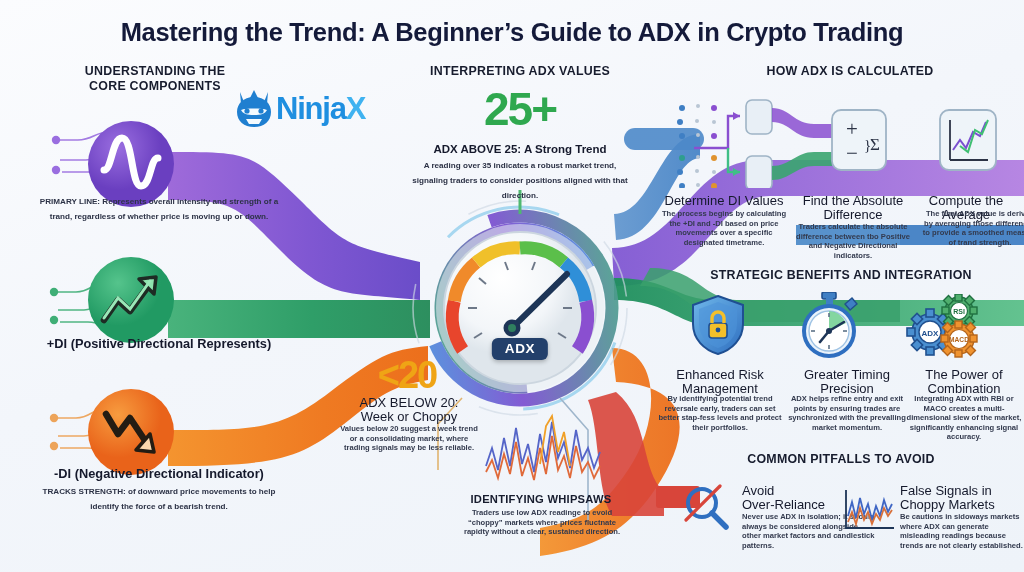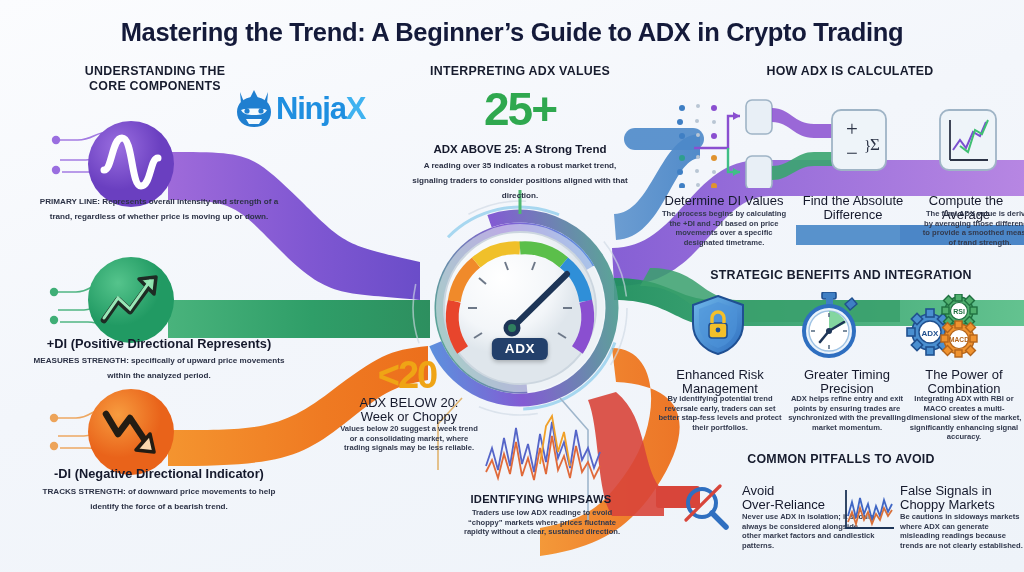--- a/index.html
+++ b/index.html
@@ -227,21 +227,20 @@
     <div>CORE COMPONENTS</div>
   </div>
   <div class="sec-head" style="left:400px; top:64px; width:240px;">INTERPRETING ADX VALUES</div>
   <div class="sec-head" style="left:700px; top:64px; width:300px;">HOW ADX IS CALCULATED</div>
   <div class="sec-head" style="left:666px; top:268px; width:350px;">STRATEGIC BENEFITS AND INTEGRATION</div>
   <div class="sec-head" style="left:666px; top:452px; width:350px;">COMMON PITFALLS TO AVOID</div>
 
   <div class="node-body" style="left:30px; top:194px; width:258px;">PRIMARY LINE: Represents overall intensity and strength of a trand, regardless of whether price is moving up or down.</div>
 
   <div class="node-title" style="left:30px; top:336px; width:258px;">+DI (Positive Directional Represents)</div>
-  <div class="node-body" style="left:30px; top:353px; width:258px;">MEASURES STRENGTH: specifically of upward price movements within the analyzed period.</div>
 
   <div class="node-title" style="left:26px; top:466px; width:266px;">-DI (Negative Directional Indicator)</div>
   <div class="node-body" style="left:34px; top:484px; width:250px;">TRACKS STRENGTH: of downward price movements to help identify the force of a bearish trend.</div>
 
   <div id="big25" style="left:400px; top:86px; width:240px; text-align:center;">25+</div>
   <div class="node-title" style="left:400px; top:142px; width:240px; font-size:11.5px;">ADX ABOVE 25: A Strong Trend</div>
   <div class="node-body" style="left:410px; top:158px; width:220px;">A reading over 35 indicates a robust market trend, signaling traders to consider positions aligned with that direction.</div>
 
   <div id="big20" style="left:352px; top:356px; width:110px; text-align:center;">&lt;20</div>
   <div class="small-title" style="left:344px; top:396px; width:130px;">
@@ -339,20 +338,21 @@
     <polyline points="288,50 296,56 303,34 310,38 316,24" stroke="#3fbf72" stroke-width="2" fill="none"></polyline>
   </svg>
 
   <div class="small-title" style="left:660px; top:194px; width:128px;">Determine DI Values</div>
   <div class="small-body" style="left:658px; top:209px; width:132px;">The process begins by calculating the +DI and -DI based on price movements over a specific designated timetrame.</div>
 
   <div class="small-title" style="left:794px; top:194px; width:118px;">
     <div>Find the Absolute</div>
     <div>Difference</div>
   </div>
+  <div class="small-body" style="left:790px; top:222px; width:126px;">Traders calculate the absolute difference between tbo Positive and Negative Directional indicators.</div>
 
   <div class="small-title" style="left:908px; top:194px; width:116px;">Compute the Average</div>
   <div class="small-body" style="left:906px; top:209px; width:118px;margin-left:15px;">The final ADX value is derived by averaging those differences to provide a smoothed measare of trand strength.</div>
 
   <svg class="abs" style="left:688px; top:294px;" width="60" height="62" viewBox="0 0 60 62">
     <defs>
         <linearGradient id="shG" x1="0" y1="0" x2="1" y2="1">
           <stop offset="0%" stop-color="#6fb7ea"></stop>
           <stop offset="100%" stop-color="#2f6fc0"></stop>
         </linearGradient>

